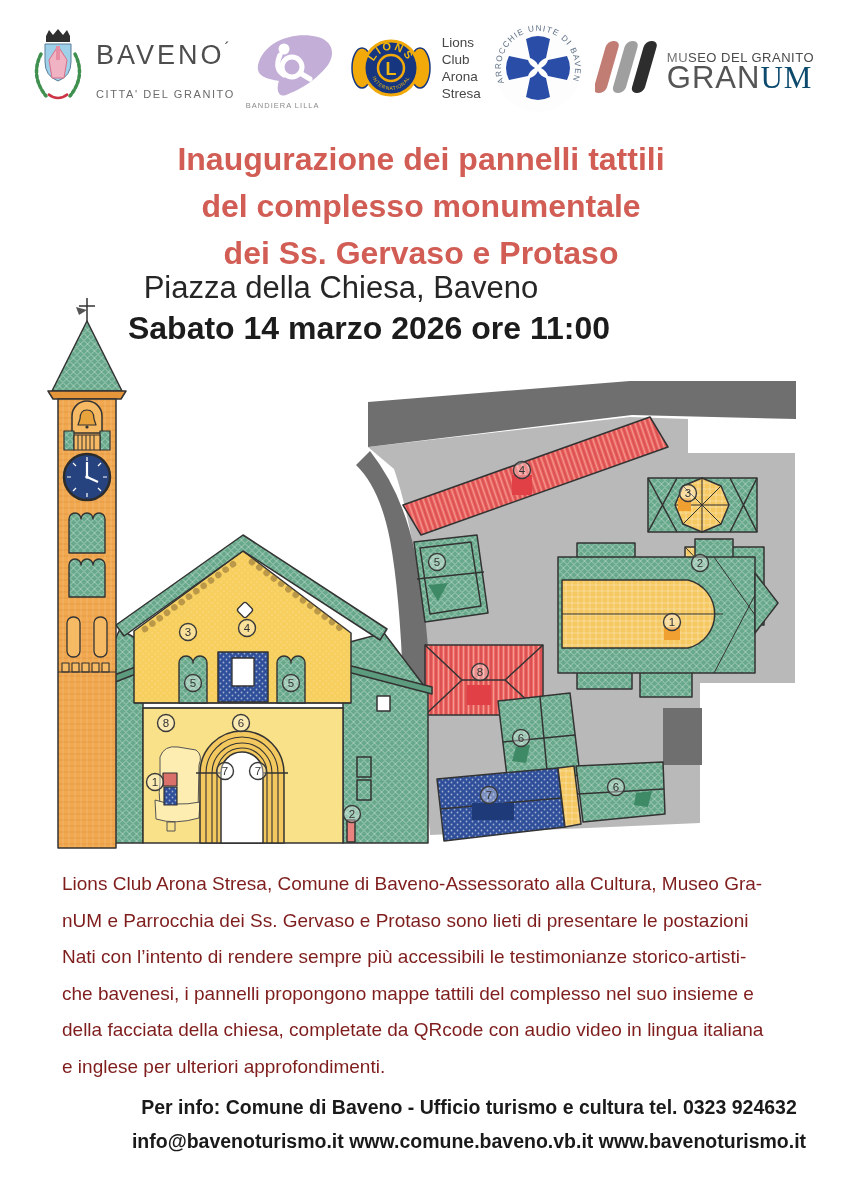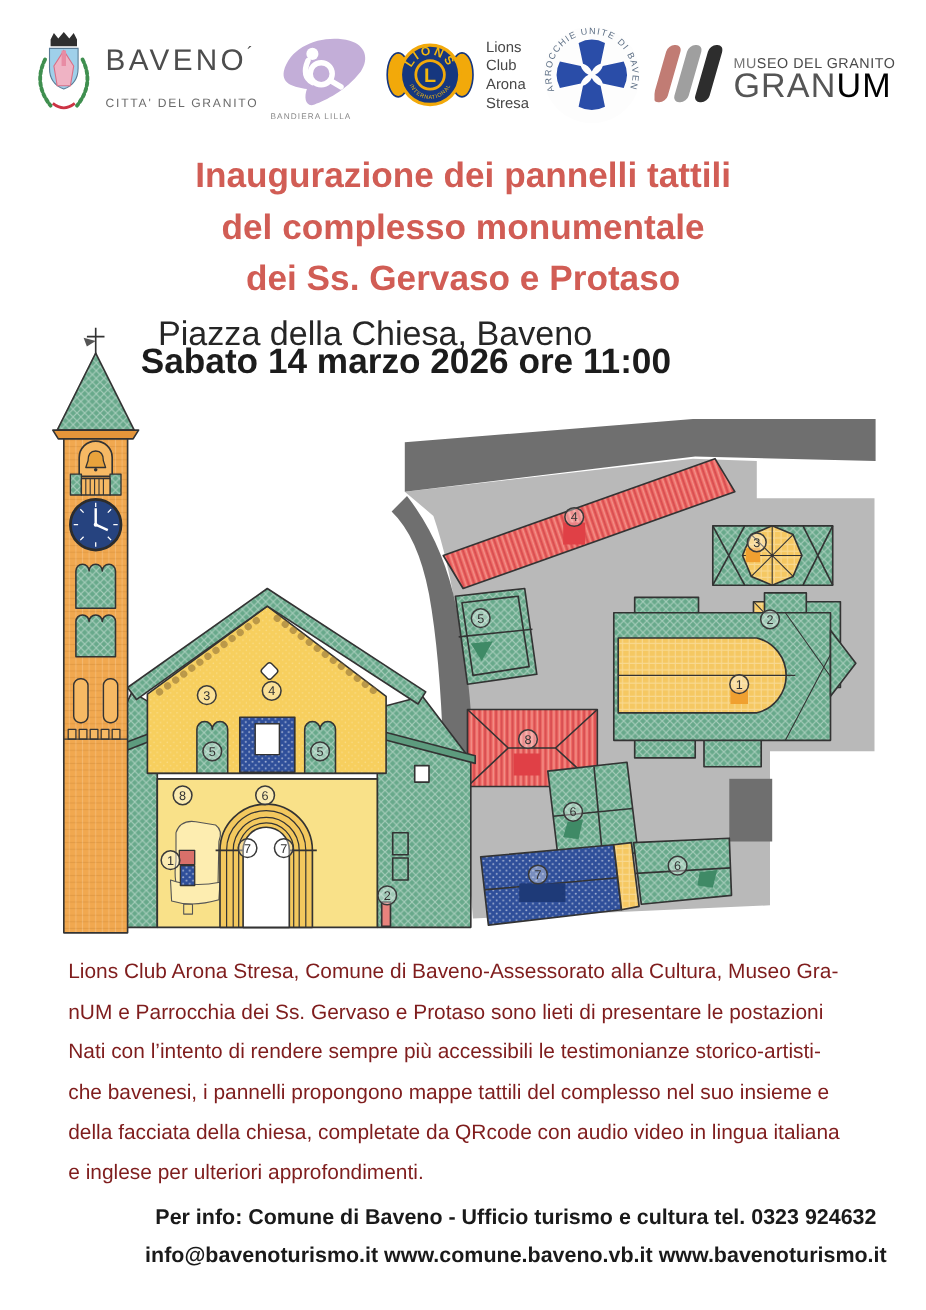--- a/index.html
+++ b/index.html
@@ -13,26 +13,26 @@
   .baveno-name{font-size:27px;letter-spacing:3px;color:#4d4d4d;line-height:26px;}
   .baveno-accent{font-size:16px;color:#4d4d4d;vertical-align:10px;letter-spacing:-2px;}
   .baveno-tag{font-size:11px;letter-spacing:1.6px;color:#6b6b6b;margin-top:20px;}
   .lilla{display:flex;flex-direction:column;align-items:flex-start;}
   .lilla-caption{font-size:7.5px;letter-spacing:1px;color:#8a8a8a;margin-top:2px;}
   .lions-caption{font-size:13.5px;color:#474747;line-height:17px;margin-left:9px;}
   .granum-text{margin-left:10px;line-height:20px;}
   .granum-l1{font-size:13px;letter-spacing:.5px;color:#4a4a4a;}
   .granum-l1 .red{color:#737373;margin-top:32px;}
   .granum-l2{font-size:31px;letter-spacing:1px;color:#555555;}
-  .granum-l2 .red{color:#000000;}
+  .granum-l2 .red{color:#0c4a6e;font-family:Liberation Serif, serif;}
   
   .title{position:absolute;top:136px;left:0;width:842px;text-align:center;
          font-weight:bold;font-size:32px;line-height:47px;color:#d15d55;}
   .subtitle{position:absolute;top:270px;left:0;width:682px;text-align:center;
-            font-size:31px;color:#262626;margin-top:16px;}
+            font-size:31px;color:#262626;}
   .dateline{position:absolute;top:310px;left:0;width:738px;text-align:center;
             font-weight:bold;font-size:32px;color:#1c1c1c;}
   
   .illu-wrap{position:absolute;top:295px;left:0;width:842px;height:560px;}
   
   .bodytext{position:absolute;top:866px;left:62px;width:722px;color:#7f1d1d;
             font-size:19px;line-height:36.5px;}
   .body-line{white-space:nowrap;}
   
   .footer{position:absolute;top:1090px;left:0;width:842px;text-align:center;

